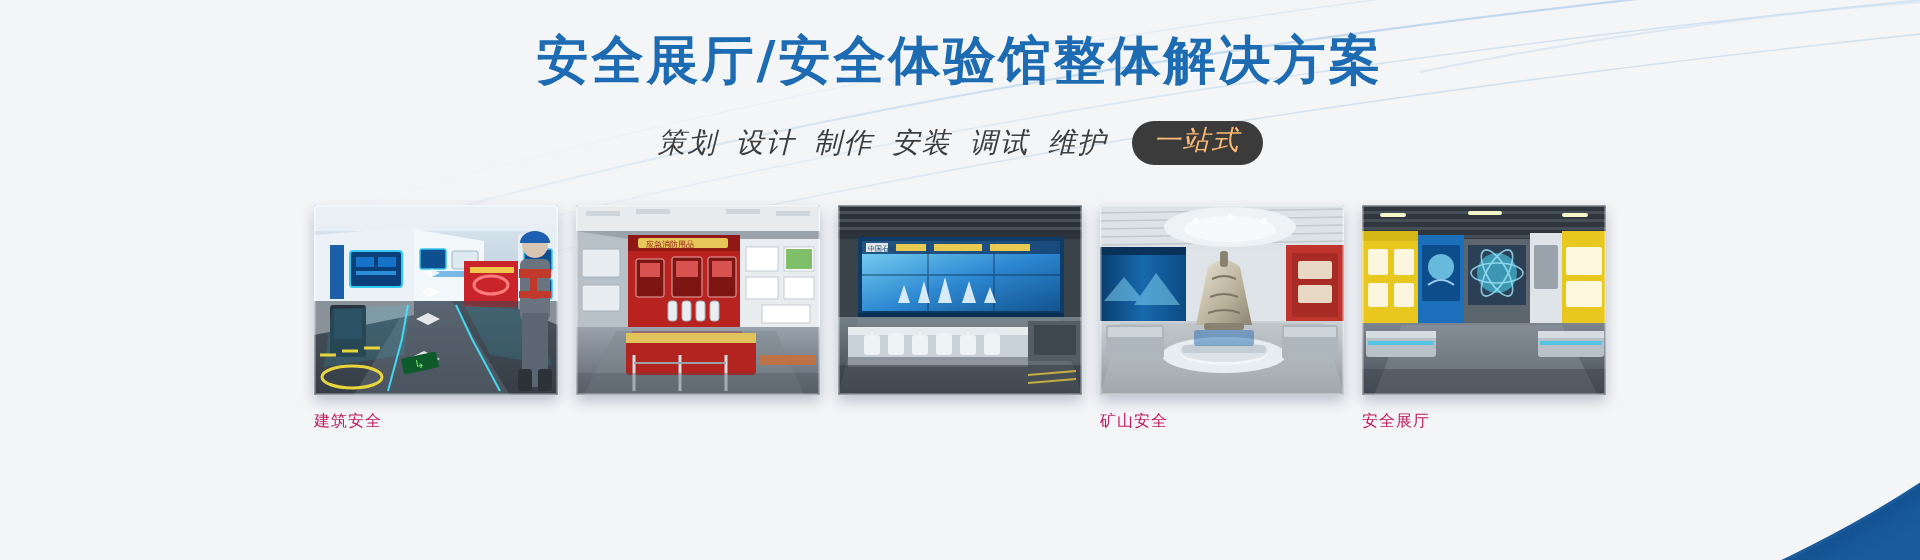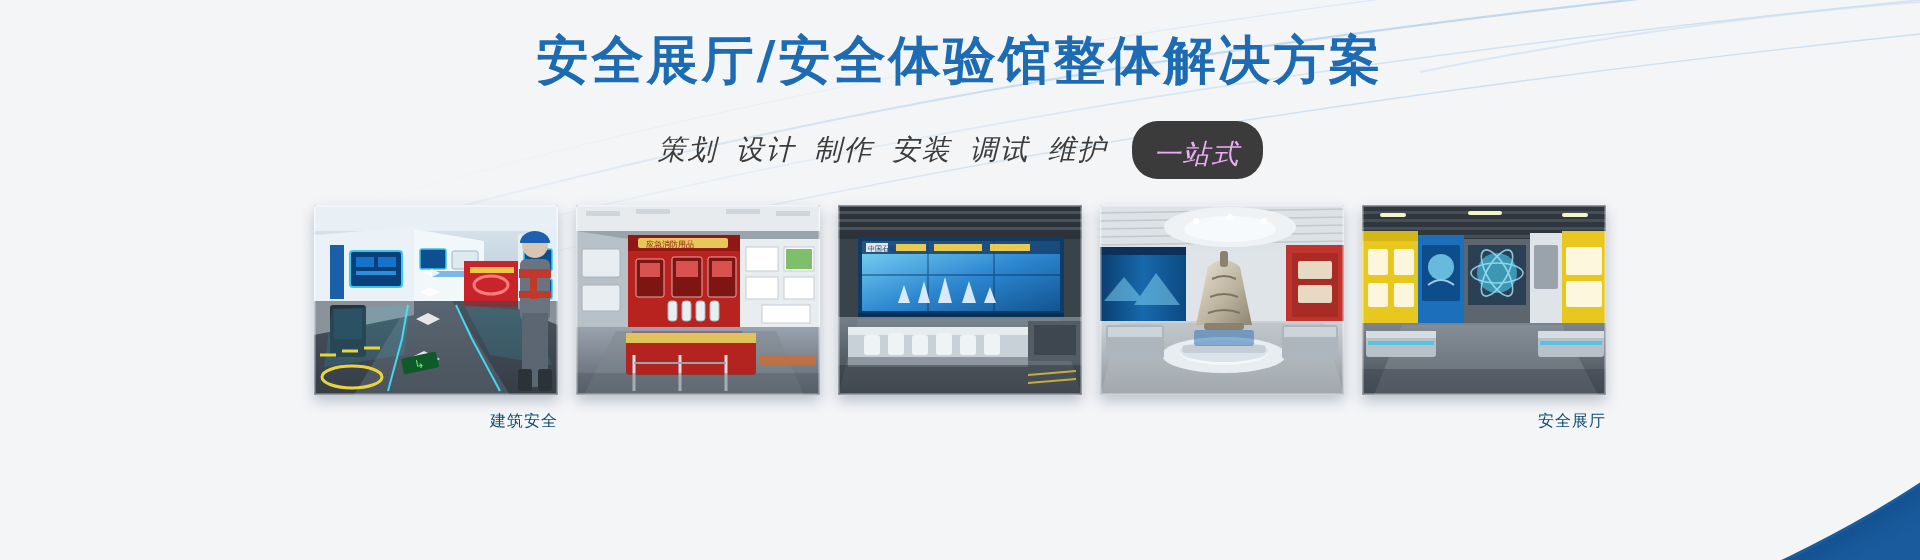--- a/index.html
+++ b/index.html
@@ -63,39 +63,39 @@
   .subtitle-row{
     position:absolute;top:121px;left:0;width:1920px;
     display:flex;justify-content:center;align-items:center;gap:18px;
   }
   .sub-word{
     font-size:28px;color:#3c3c3c;font-style:italic;letter-spacing:2px;
     font-family:"DejaVu Sans","Liberation Sans",sans-serif;
   }
   .badge{
     display:inline-flex;align-items:center;justify-content:center;
-    background:#3b3b3b;color:#f0abfc;border-radius:26px;
-    padding:15px 22px 7px 22px;font-size:27px;font-style:italic;
+    background:#3b3b3b;color:#fdba74;border-radius:26px;
+    padding:1px 22px 7px 22px;font-size:27px;font-style:italic;
     letter-spacing:2px;margin-left:6px;
     font-family:"DejaVu Sans","Liberation Sans",sans-serif;
   }
 
   .cards{
     position:absolute;top:205px;left:0;width:1920px;
     display:flex;justify-content:center;align-items:flex-start;gap:18px;
   }
   .card{width:244px;}
   .thumb{
     width:244px;height:190px;border-radius:3px;overflow:hidden;position:relative;
     box-shadow:0 6px 14px rgba(10,40,80,.25);
     background:#a3a3a3;
   }
   .thumb svg{display:block;width:244px;height:190px;}
   .caption{
-    margin-top:16px;text-align:right;font-size:16px;color:#0c4a6e;
+    margin-top:16px;text-align:left;font-size:16px;color:#be185d;
     font-family:"DejaVu Sans","Liberation Sans",sans-serif;letter-spacing:1px;
   }
 </style>
 </head>
 <body>
 
 <div class="banner">
 
   <div class="bg-deep"></div>
   <div class="bg-mid"></div>
@@ -411,20 +411,21 @@
               <path d="M108 108 q16 -6 32 0" stroke="#7d7564" stroke-width="2" fill="none"></path>
             </g>
             <rect x="94" y="125" width="60" height="16" rx="3" fill="#2d6fb5" opacity=".5"></rect>
             <rect x="6" y="120" width="58" height="34" rx="3" fill="#aeb6bd"></rect>
             <rect x="8" y="122" width="54" height="10" fill="#cdd4da"></rect>
             <rect x="182" y="120" width="56" height="34" rx="3" fill="#aeb6bd"></rect>
             <rect x="184" y="122" width="52" height="10" fill="#cdd4da"></rect>
             <rect x="0" y="0" width="244" height="190" fill="none" stroke="#ffffff" stroke-width="3" opacity=".5"></rect>
           </svg>
         </div>
+        <div class="caption">矿山安全</div>
       </div>
 
       <div class="card">
         <div class="thumb">
           <svg viewBox="0 0 244 190" preserveAspectRatio="none">
             <defs>
               <linearGradient id="c5f" x1="0" y1="0" x2="0" y2="1">
                 <stop offset="0%" stop-color="#7c858e"></stop>
                   <stop offset="100%" stop-color="#444c55"></stop>
               </linearGradient>

